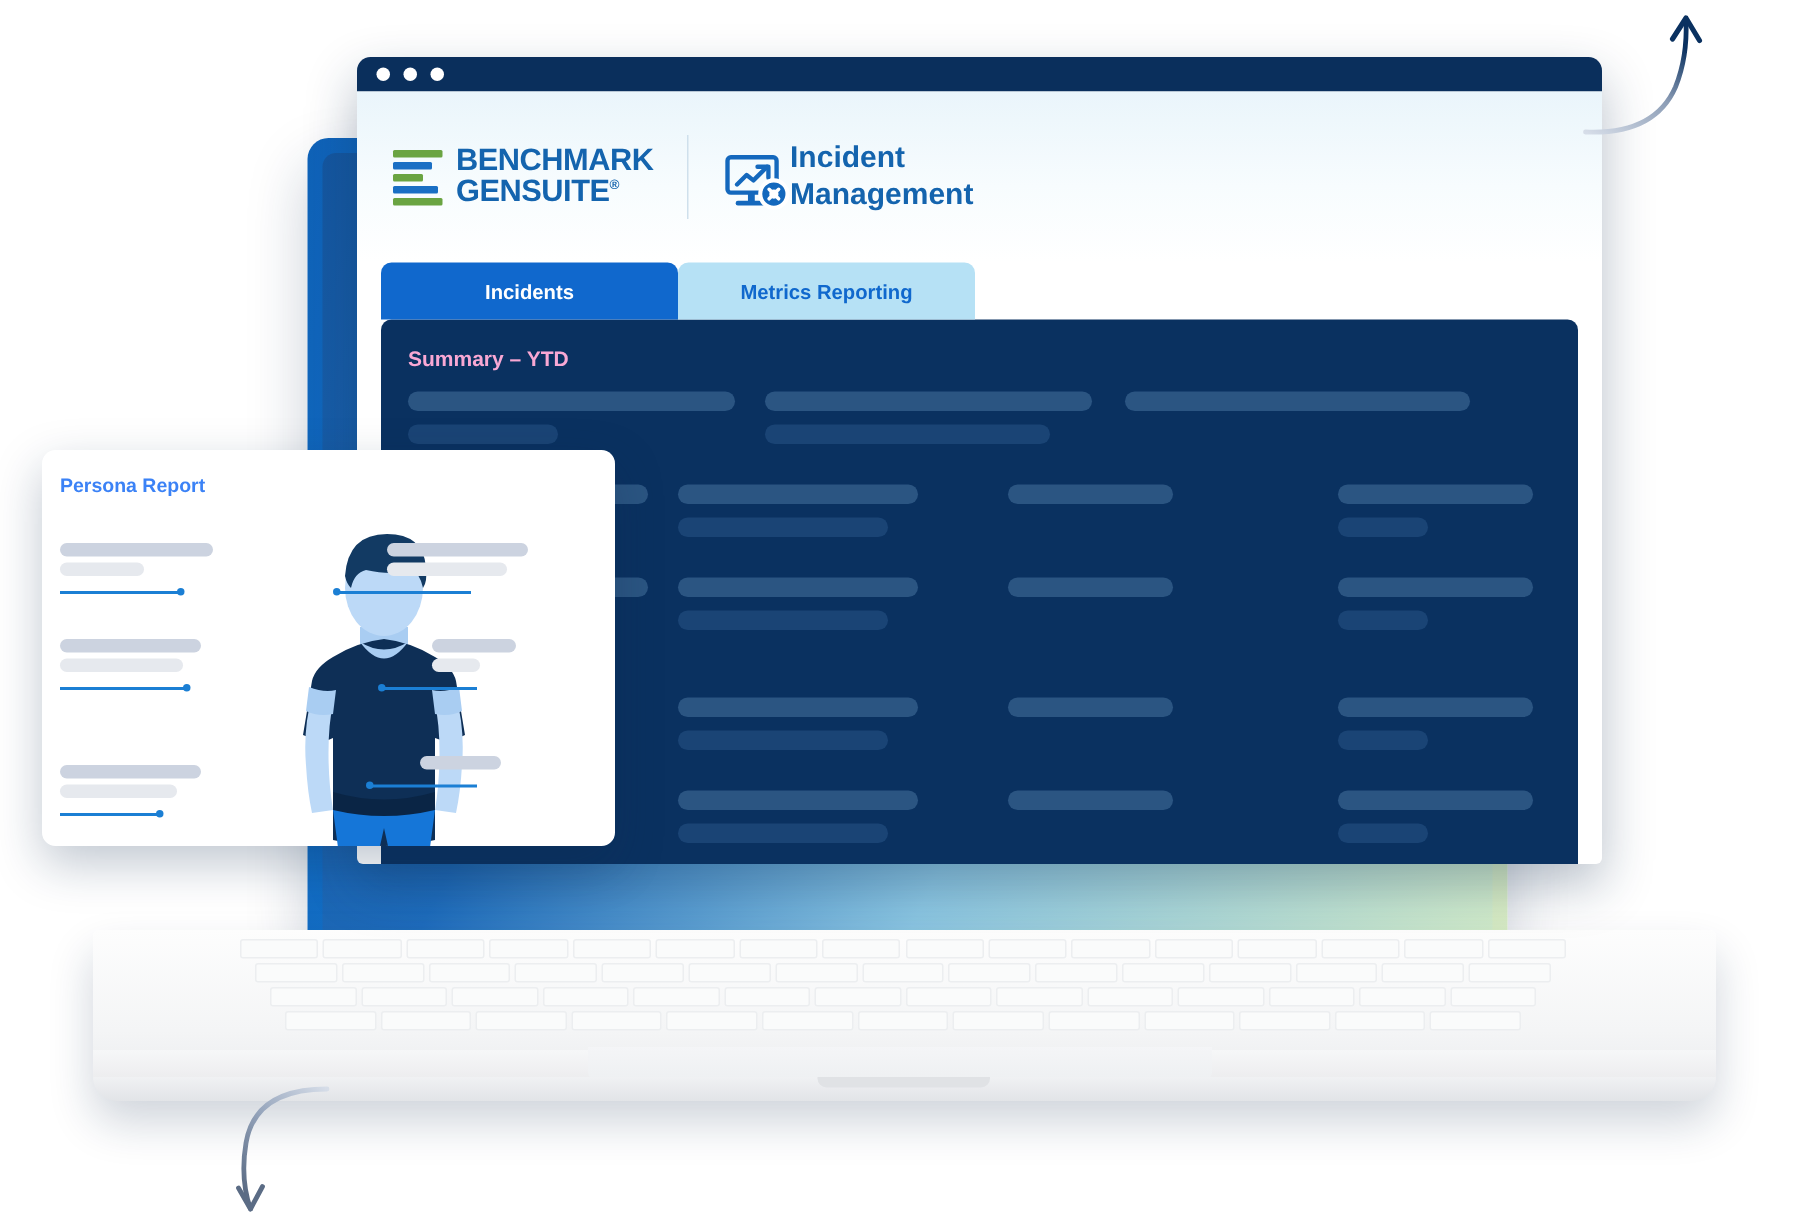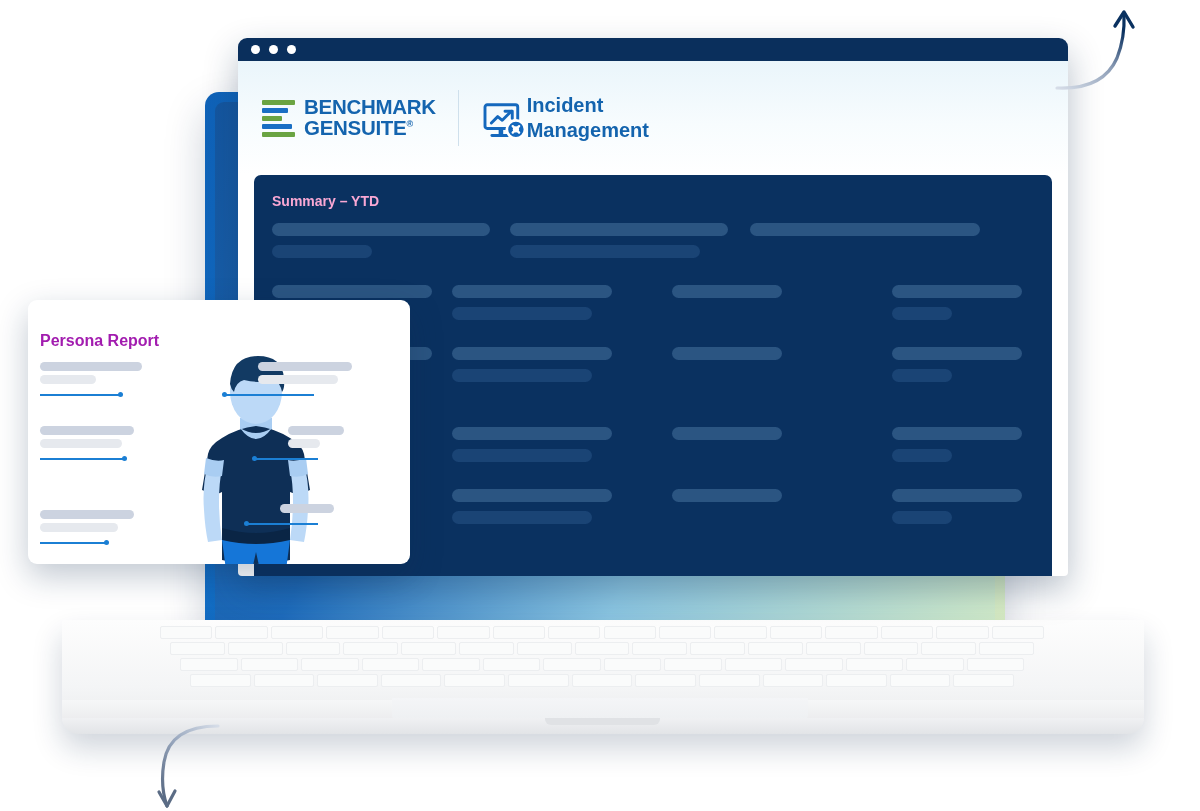--- a/index.html
+++ b/index.html
@@ -107,21 +107,21 @@
   .gs-d{background:#ccd3e0;}
   .gs-l{background:#e6e9ee;}
 
   
   .card-persona{
     position:absolute;left:28px;top:300px;width:382px;height:264px;
     background:#ffffff;border-radius:9px;overflow:hidden;
     box-shadow:0 12px 32px rgba(16,42,77,.26);
   }
   .card-title2{
-    position:absolute;left:12px;top:16px;font-size:16px;font-weight:700;color:#a21caf;margin-top:16px;
+    position:absolute;left:12px;top:16px;font-size:13px;font-weight:700;color:#3b82f6;
   }
   .lead{position:absolute;height:1.6px;background:#1b7fd4;}
   .leaddot{position:absolute;width:5px;height:5px;border-radius:50%;background:#1b7fd4;}
   .arrow-tr{position:absolute;left:1055px;top:0px;width:140px;height:95px;}
   .arrow-bl{position:absolute;left:130px;top:722px;width:110px;height:88px;}
 </style>
 </head>
 <body>
 
 <div id="stage">
@@ -235,20 +235,24 @@
             <circle cx="36" cy="29" r="3.4" fill="#ffffff"></circle>
           </svg>
         </span>
         <div class="mod-title">
           <div>Incident</div>
           <div>Management</div>
         </div>
       </div>
     </div>
 
+    <div class="tabs">
+      <div class="tab tab-active">Incidents</div>
+      <div class="tab tab-idle">Metrics Reporting</div>
+    </div>
 
     <div class="panel">
       <div class="panel-title">Summary – YTD</div>
       <div class="panel-wrap" id="panel-sk">
           <div class="sk sk-l" style="left: 0px; top: 0px; width: 218px; height: 13px;"></div>
           <div class="sk sk-d" style="left: 0px; top: 22px; width: 100px; height: 13px;"></div>
           <div class="sk sk-l" style="left: 238px; top: 0px; width: 218px; height: 13px;"></div>
           <div class="sk sk-d" style="left: 238px; top: 22px; width: 190px; height: 13px;"></div>
           <div class="sk sk-l" style="left: 478px; top: 0px; width: 230px; height: 13px;"></div>
           <div class="sk sk-l" style="left: 0px; top: 62px; width: 160px; height: 13px;"></div>

